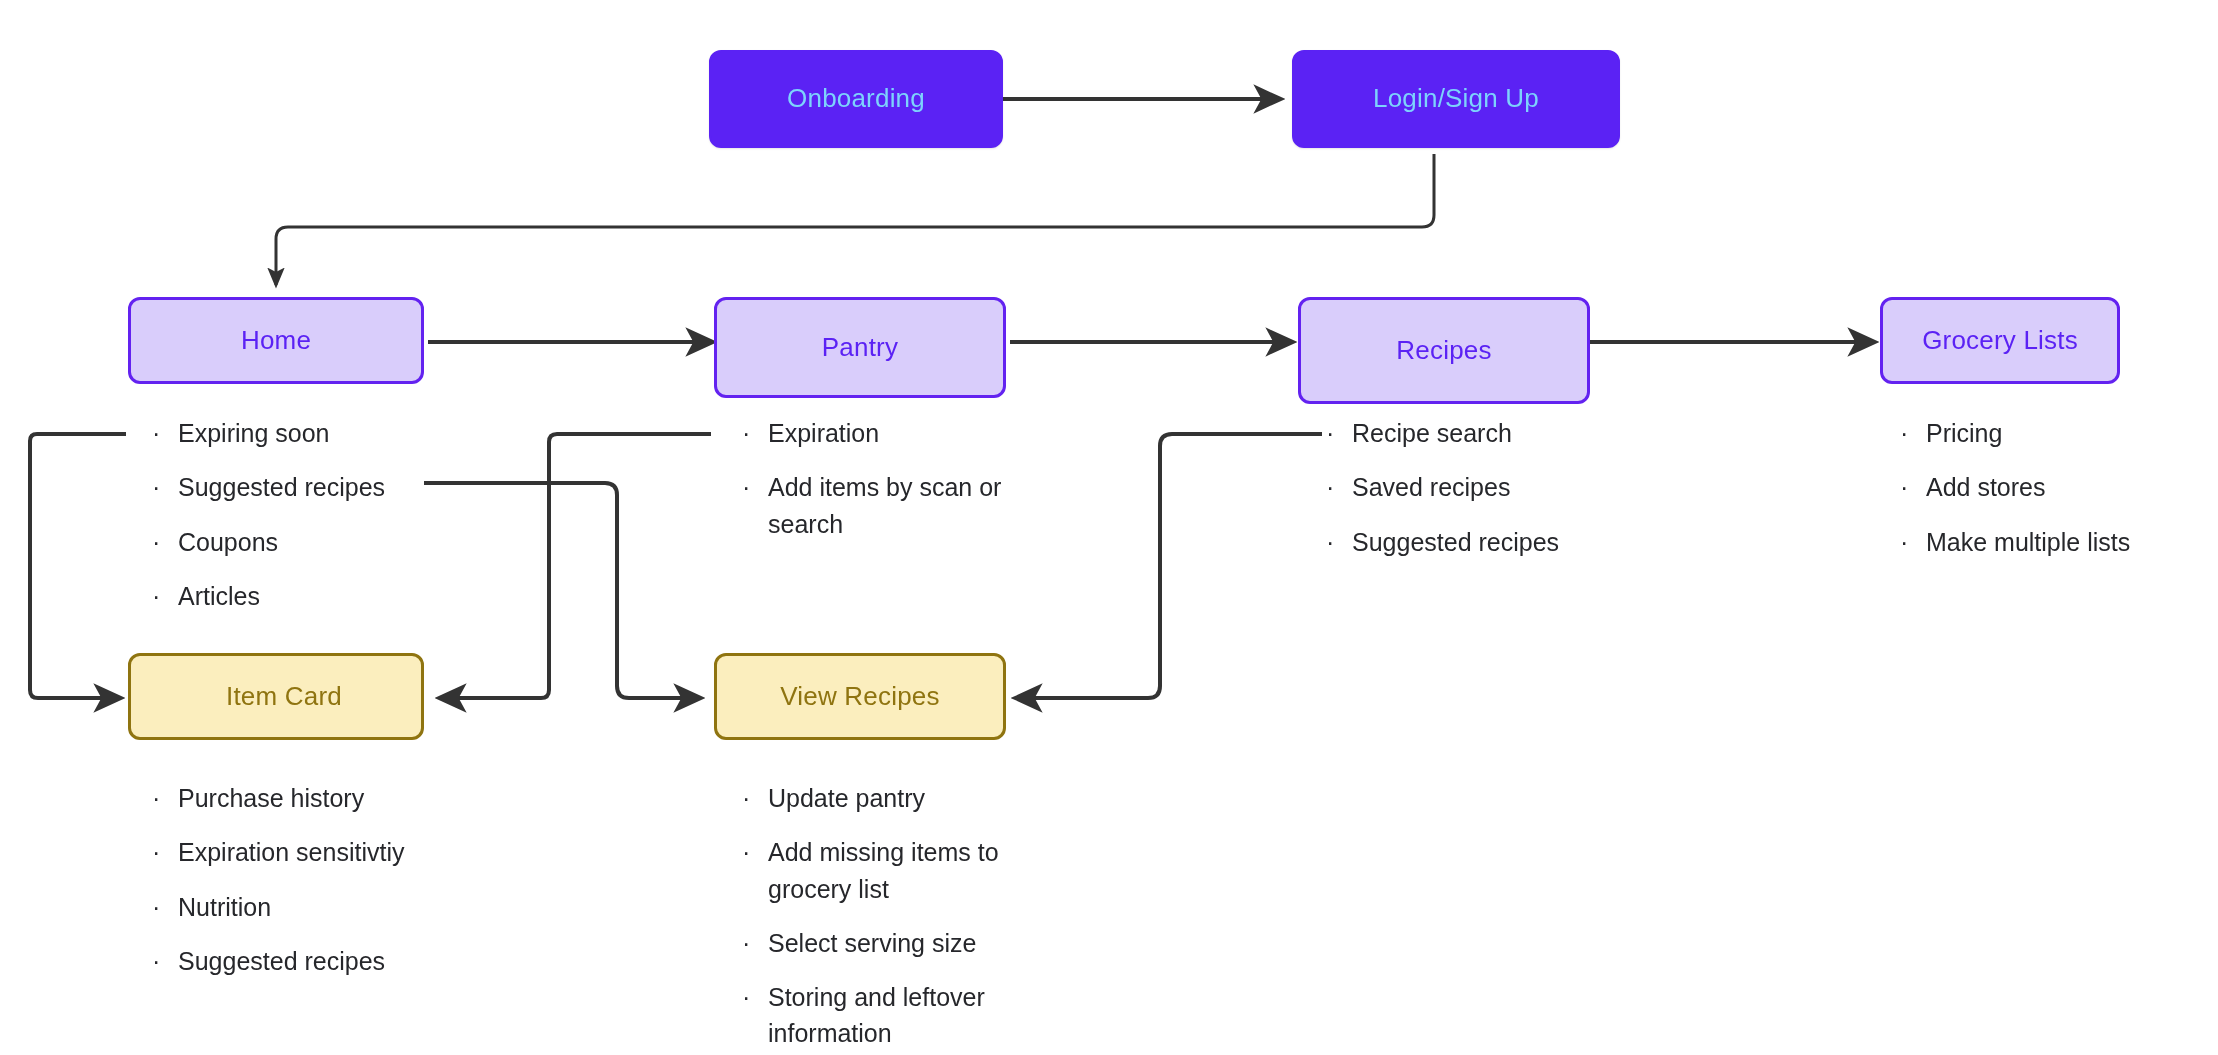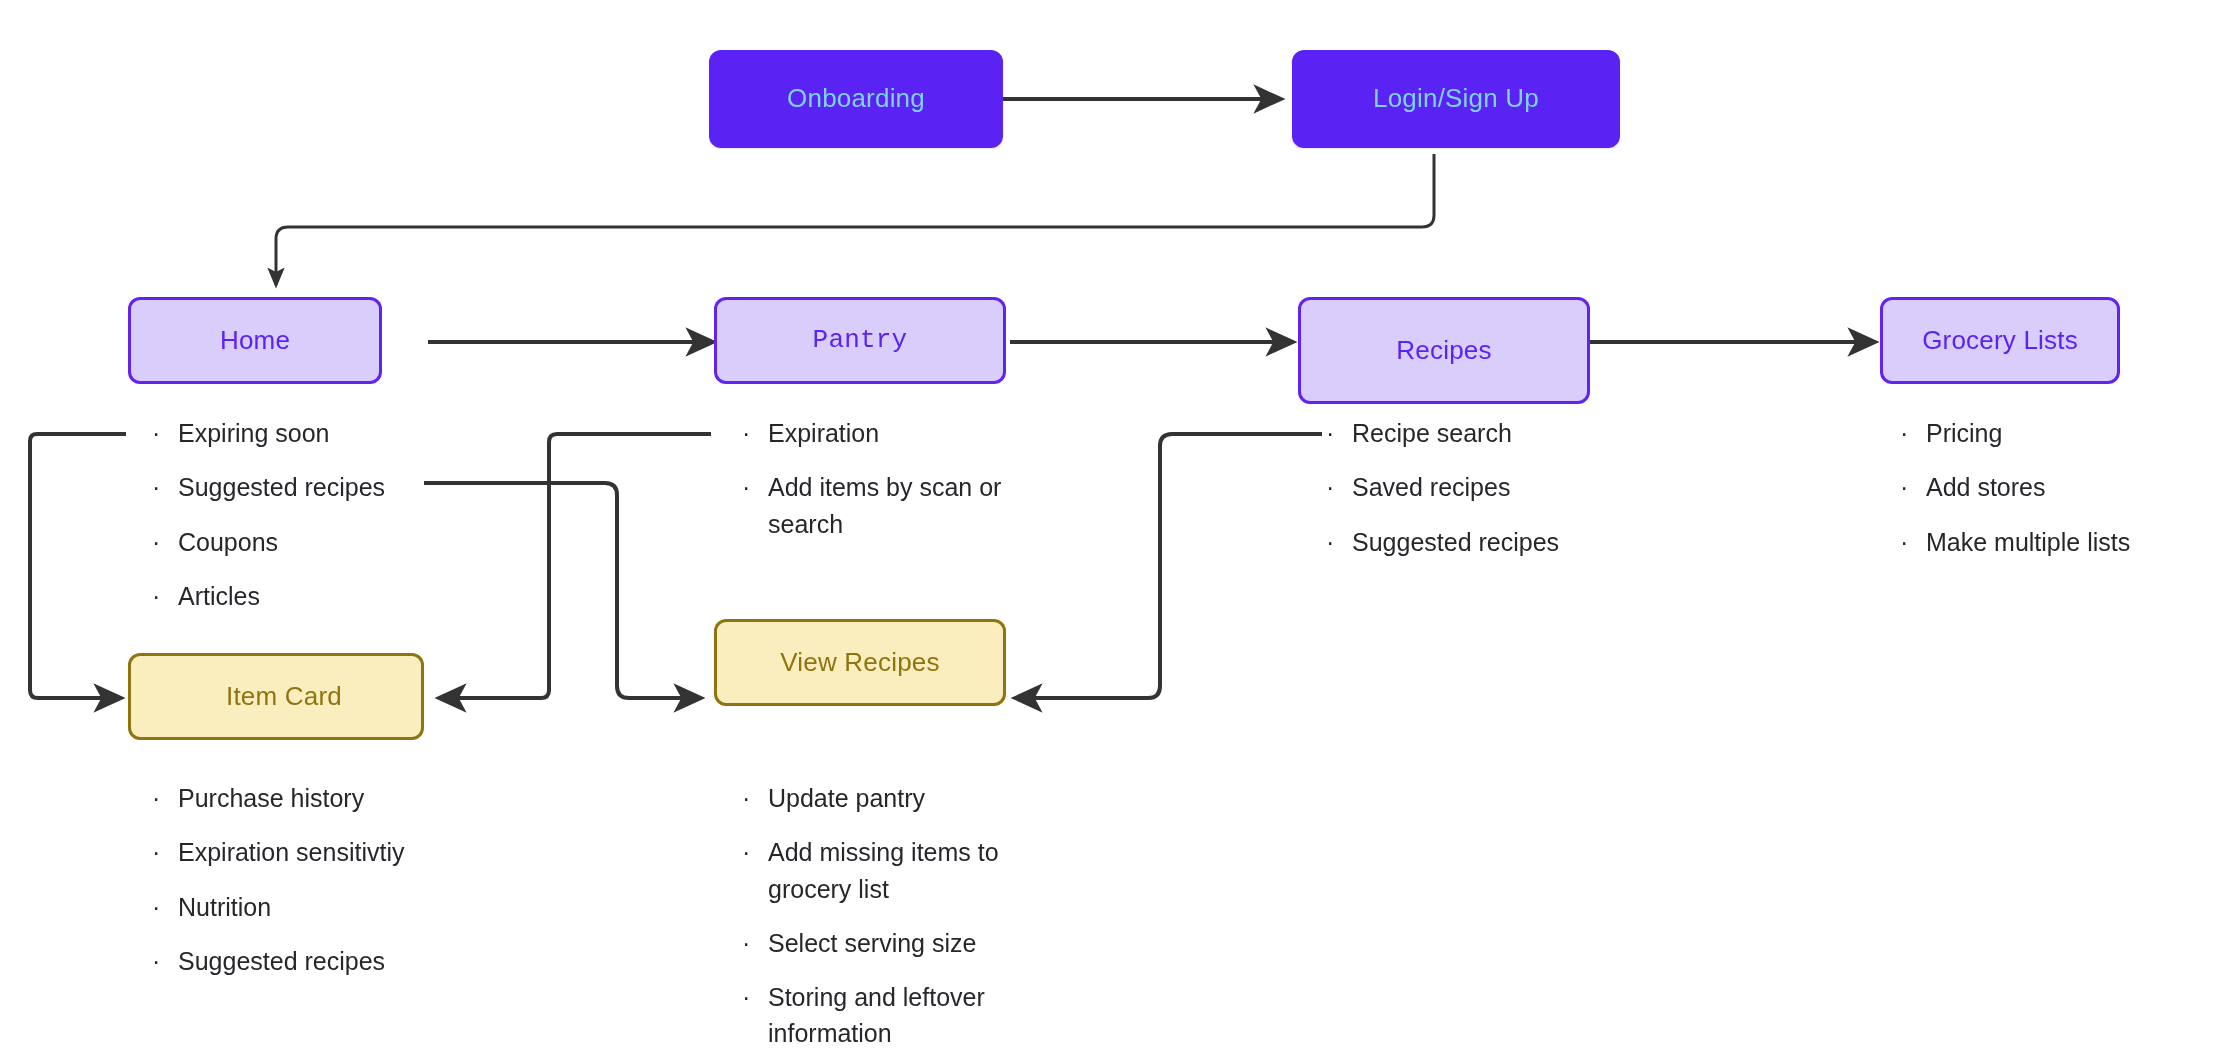--- a/index.html
+++ b/index.html
@@ -117,41 +117,41 @@
   </svg>
 
   <div class="node node-primary" style="left:709px; top:50px; width:294px; height:98px;">
     <span>Onboarding</span>
   </div>
 
   <div class="node node-primary" style="left:1292px; top:50px; width:328px; height:98px;">
     <span>Login/Sign Up</span>
   </div>
 
-  <div class="node node-secondary" style="left:128px; top:297px; width:254px; height:87px;">
+  <div class="node node-secondary" style="left:128px; top:297px; width:296px; height:87px;">
     <span>Home</span>
   </div>
 
-  <div class="node node-secondary" style="left:714px; top:297px; width:292px; height:87px;font-family:Liberation Mono, monospace;">
+  <div class="node node-secondary" style="left:714px; top:297px; width:292px; height:101px;">
     <span>Pantry</span>
   </div>
 
   <div class="node node-secondary" style="left:1298px; top:297px; width:292px; height:107px;">
     <span>Recipes</span>
   </div>
 
   <div class="node node-secondary" style="left:1880px; top:297px; width:240px; height:87px;">
     <span>Grocery Lists</span>
   </div>
 
   <div class="node node-accent" style="left:128px; top:653px; width:296px; height:87px;padding-left:16px;">
     <span>Item Card</span>
   </div>
 
-  <div class="node node-accent" style="left:714px; top:619px; width:292px; height:87px;">
+  <div class="node node-accent" style="left:714px; top:653px; width:292px; height:87px;">
     <span>View Recipes</span>
   </div>
 
   <div class="bullet-list" style="left:152px; top:415px; width:300px;">
     <div class="bullet-row">
       <span class="bullet-dot">·</span>
       <span class="bullet-text">Expiring soon</span>
     </div>
     <div class="bullet-row">
       <span class="bullet-dot">·</span>

